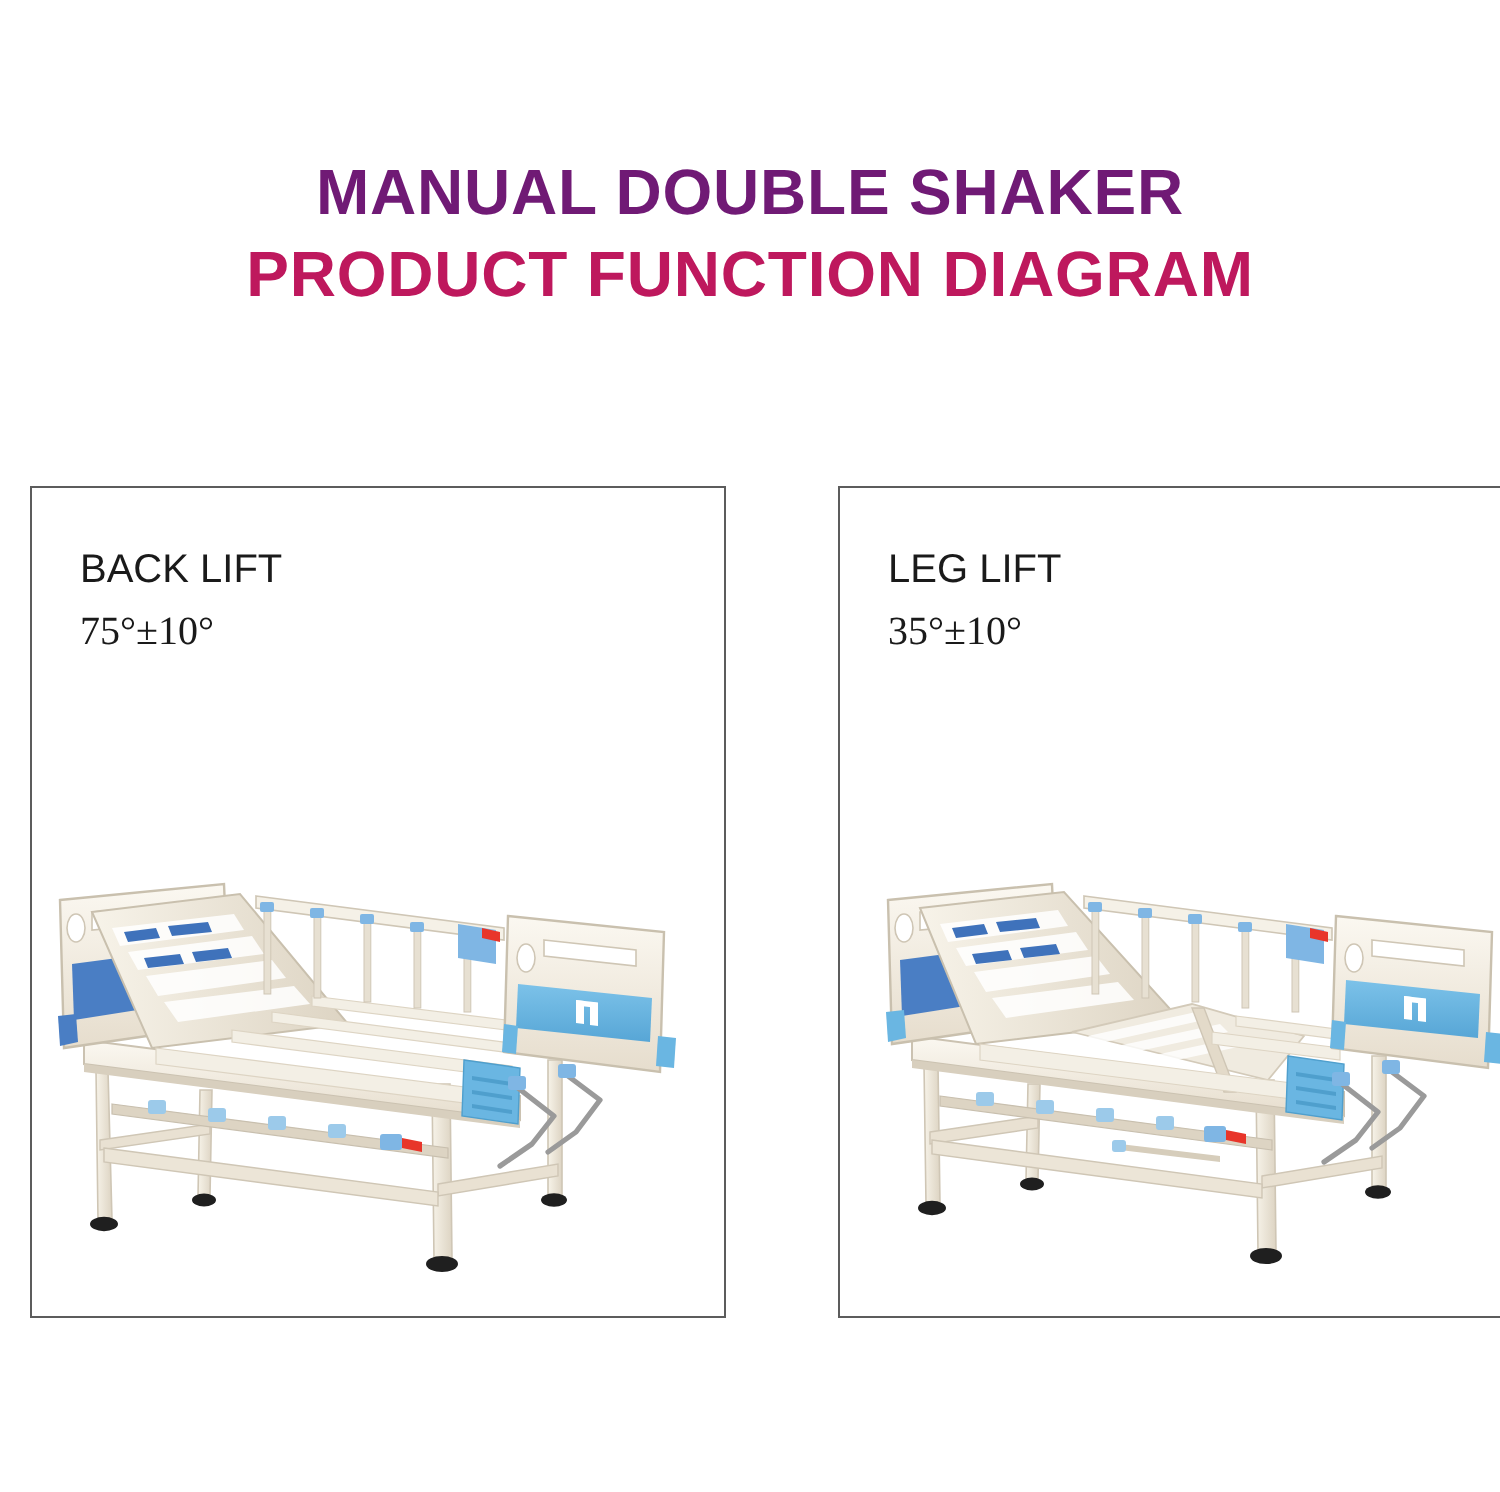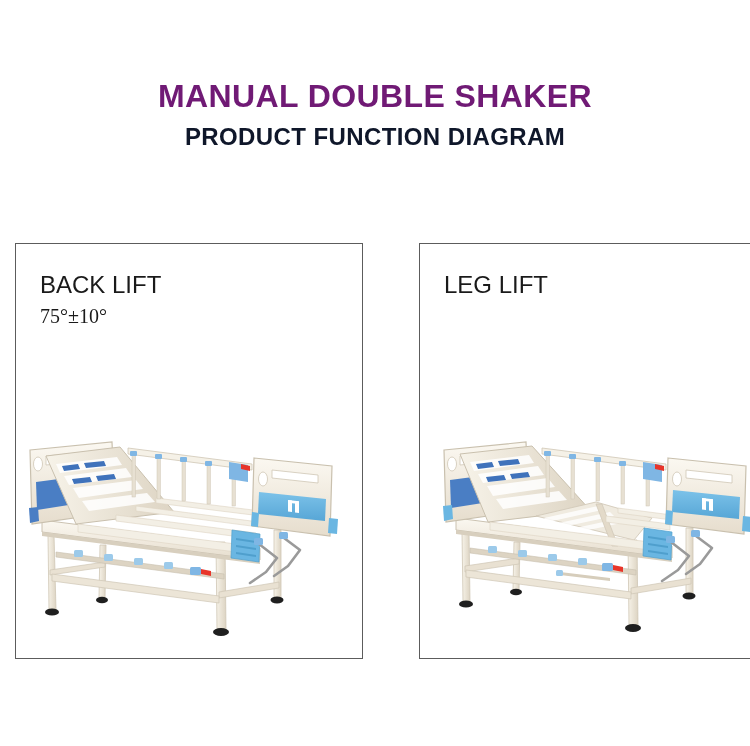--- a/index.html
+++ b/index.html
@@ -32,23 +32,23 @@
   }
   .title-line1 {
     font-size: 32px;
     font-weight: bold;
     color: #701a75;
     letter-spacing: 0.4px;
     line-height: 40px;
     white-space: nowrap;
   }
   .title-line2 {
-    font-size: 24px;
+    font-size: 32px;
     font-weight: bold;
-    color: #0f172a;
+    color: #be185d;
     letter-spacing: 0.4px;
     line-height: 42px;
     white-space: nowrap;
   }
 
   
   .panel {
     position: absolute;
     top: 243px;
     height: 416px;
@@ -59,21 +59,21 @@
   .panel-left  { left: 15px;  width: 348px; }
   .panel-right { left: 387px; width: 348px; margin-left: 32px; }
 
   .panel-caption {
     position: absolute;
     left: 24px;
     top: 26px;
     color: #1a1a1a;
   }
   .caption-name {
-    font-size: 24px;
+    font-size: 20px;
     line-height: 30px;
     white-space: nowrap;
   }
   .caption-angle {
     font-size: 20px;
     line-height: 32px;
     white-space: nowrap;
     font-family: "Liberation Serif", serif;
   }
 
@@ -235,20 +235,21 @@
           <rect x="263" y="112" width="9" height="7" rx="1.5"></rect>
         </g>
       </svg>
     </div>
   </div>
 
   <div class="panel panel-right">
 
     <div class="panel-caption">
       <div class="caption-name">LEG LIFT</div>
+      <div class="caption-angle">35°±10°</div>
     </div>
 
     <div class="bed-art">
       <svg viewBox="0 0 348 230" xmlns="http://www.w3.org/2000/svg">
         <defs>
           <linearGradient id="creamC" x1="0" y1="0" x2="0" y2="1">
             <stop offset="0%" stop-color="#fbf8f1"></stop>
             <stop offset="100%" stop-color="#e6ddcd"></stop>
           </linearGradient>
           <linearGradient id="creamD" x1="0" y1="0" x2="1" y2="0">

